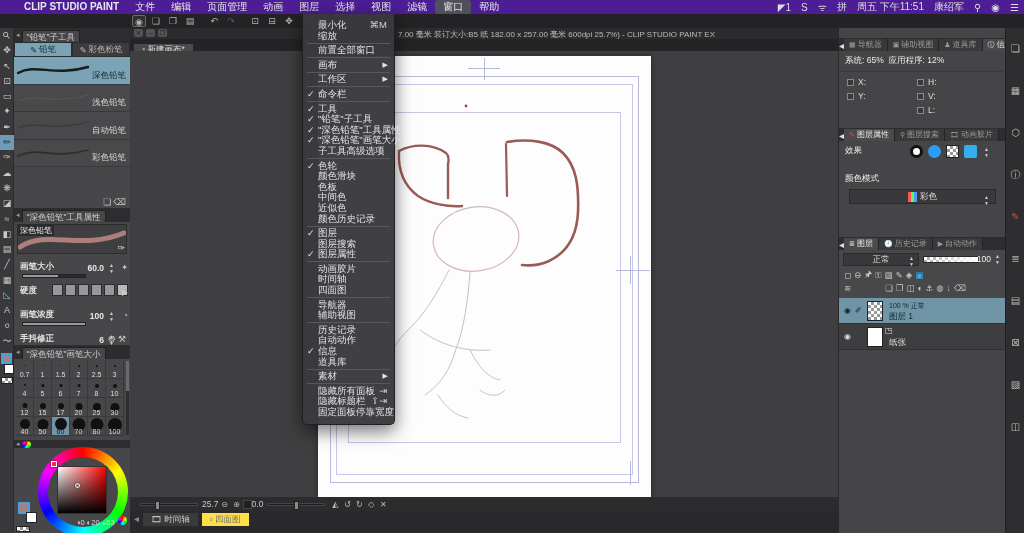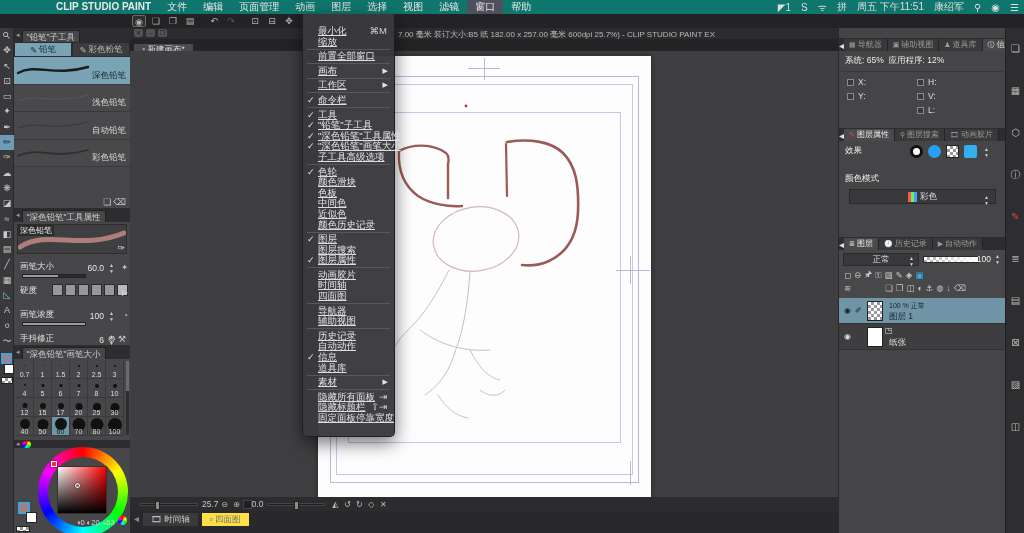--- a/index.html
+++ b/index.html
@@ -2,35 +2,35 @@
 <html><head>
 <meta charset="utf-8">
 <style>
   * { margin:0; padding:0; box-sizing:border-box; }
   html,body { background:#000; }
   body { font-family:"Liberation Sans","DejaVu Sans",sans-serif; }
   #app { position:relative; width:1024px; height:533px; overflow:hidden; background:#39393b; color:#ddd; font-size:10px; }
   .abs { position:absolute; }
 
   
-  #menubar { left:0; top:0; width:1024px; height:14px; background:#0f766e; display:flex; align-items:center; color:#e8e8e8; font-size:10px; z-index:50;padding-left:32px; }
+  #menubar { left:0; top:0; width:1024px; height:14px; background:#4c1d95; display:flex; align-items:center; color:#e8e8e8; font-size:10px; z-index:50; }
   #menubar .mitem { padding:0 8px; height:14px; line-height:14px; white-space:nowrap; }
   #menubar .appname { font-weight:bold; }
   #menubar .mactive { background:#50505c; border-radius:3px; }
   #menubar .spacer { flex:1; }
   #menubar .stat { padding:0 5px; color:#ddd; }
 
   
   #cmdbar { left:0; top:14px; width:1024px; height:14px; background:#232325; display:flex; align-items:center; z-index:5; }
   #cmdbar .ci { width:14px; height:12px; line-height:12px; text-align:center; color:#b5b5b5; font-size:9px; margin-left:3px; }
   #cmdbar .boxed { border:1px solid #6a6a6c; background:#303032; border-radius:2px; }
   #cmdbar .dim { color:#58585a; }
 
   
-  #wmenu { left:302px; top:14px; width:93px; background:rgba(58,58,62,0.97); border:1px solid #1f1f22; border-top:none; border-radius:0 0 5px 5px; box-shadow:0 6px 18px rgba(0,0,0,.55); z-index:60; padding:12px 0;text-decoration:underline; }
+  #wmenu { left:302px; top:14px; width:93px; background:rgba(58,58,62,0.97); border:1px solid #1f1f22; border-top:none; border-radius:0 0 5px 5px; box-shadow:0 6px 18px rgba(0,0,0,.55); z-index:60; padding:6px 0; }
   .mi { position:relative; height:10.6px; line-height:10.6px; color:#e4e4e6; font-size:9.5px; padding-left:15px; white-space:nowrap; }
   .mi .sc { position:absolute; right:7px; top:0; color:#cfcfd2; }
   .mi .sub { position:absolute; right:6px; top:0; font-size:7px; }
   .mi.checked::before { content:"✓"; position:absolute; left:4px; top:0; font-size:9px; }
   .msep { height:1px; background:#58585c; margin:1.5px 4px; }
 
   
   #toolstrip { left:0; top:28px; width:14px; height:505px; background:#39393b; border-right:1px solid #2a2a2c; }
   .tsi { width:14px; height:15.3px; line-height:15px; text-align:center; color:#c9c9c9; font-size:9px; }
   .tsi.active { background:#6f9cb4; color:#15272e; }
@@ -46,21 +46,21 @@
   #subtool-tabs { display:flex; height:15px; }
   .sttab { flex:1; display:flex; align-items:center; justify-content:center; gap:2px; background:#3c3c3e; color:#bbb; border:1px solid #2c2c2e; font-size:8.5px; }
   .sttab.active { background:#7aa3b5; color:#1c2c33; }
   .strow { position:relative; height:27.5px; background:#49494b; border-bottom:1px solid #39393b; }
   .strow.selected { background:#7aa3b5; }
   .strow .lbl { position:absolute; right:4px; bottom:2px; font-size:8.5px; color:#d8d8d8; }
   .strow.selected .lbl { color:#15272e; }
   .pfoot { position:absolute; right:2px; bottom:1px; color:#c9c9c9; font-size:9px; letter-spacing:2px; }
 
   
-  .prow { position:relative; height:24px; padding:2px 4px 0 6px; }
+  .prow { position:relative; height:24px; padding:2px 4px 0 6px;font-weight:bold; }
   .prow .plabel { font-size:8.5px; color:#e2e2e2; }
   .track { position:absolute; left:8px; bottom:4px; width:64px; height:4px; background:#2c2c2e; border:1px solid #232325; }
   .track .fill { height:100%; background:#9a9a9c; }
   .pval { position:absolute; right:26px; top:5px; font-size:8.5px; color:#e8e8e8; }
   .stepper { position:absolute; right:14px; top:4px; width:9px; height:12px; color:#cfcfcf; font-size:5px; line-height:6px; text-align:center; }
   .picon { position:absolute; right:2px; top:5px; font-size:8px; color:#c9c9c9; }
   .segs { position:absolute; left:38px; top:2px; display:flex; gap:2px; }
   .segs .seg { width:11px; height:12px; background:#98989a; border:1px solid #2c2c2e; }
 
   

